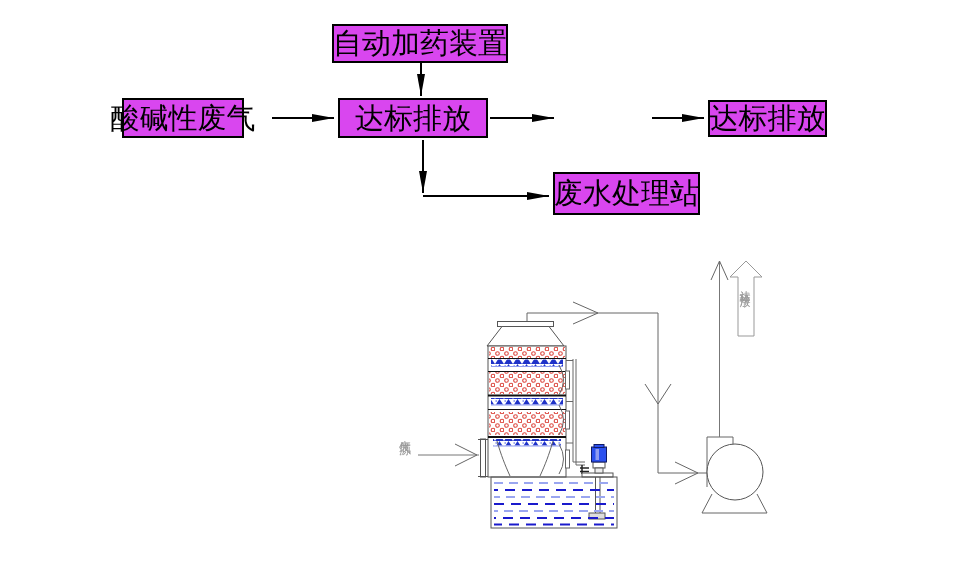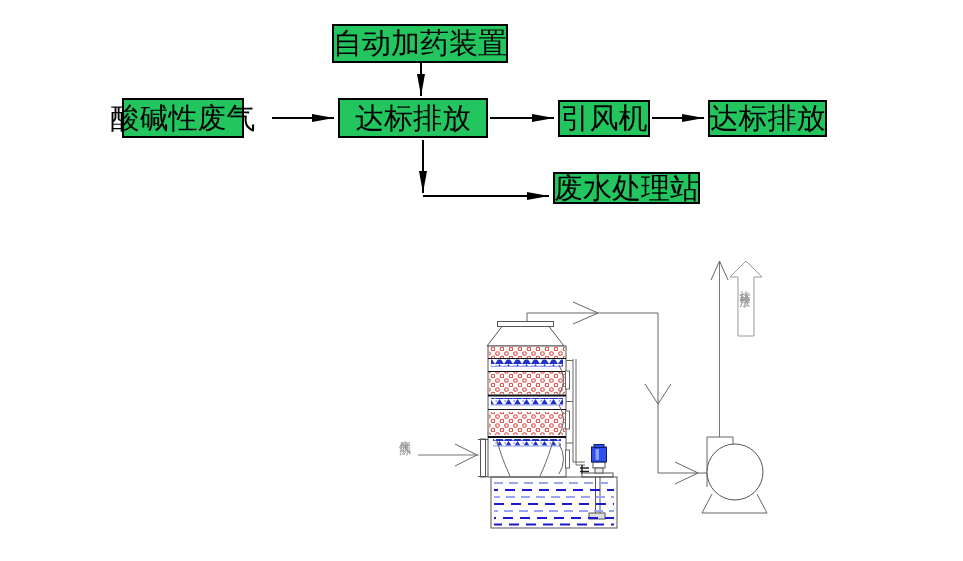--- a/index.html
+++ b/index.html
@@ -1,43 +1,42 @@
 <!DOCTYPE html>
 <html><head>
 <meta charset="utf-8">
 <style>
   html,body{margin:0;padding:0;background:#fff;}
   .stage{
     position:relative;width:963px;height:561px;background:#ffffff;overflow:hidden;
     font-family:"DejaVu Serif", serif;
   }
   .fc-box{
-    position:absolute;box-sizing:border-box;border:2px solid #000;background:#22c55e;
+    position:absolute;box-sizing:border-box;border:2px solid #000;background:#d946ef;
     display:flex;align-items:center;justify-content:center;
     font-size:29px;color:#000;white-space:nowrap;line-height:1;
     font-family:"DejaVu Serif", serif;
   }
   .v-label{
     position:absolute;writing-mode:vertical-lr;text-orientation:upright;
     color:#999;font-family:"DejaVu Serif", serif;line-height:1;
   }
   svg{position:absolute;left:0;top:0;}
   .thin{stroke:#666;stroke-width:1;fill:none;}
 </style>
 </head>
 <body>
 
 <div class="stage">
 
   <div class="fc-box" style="left:332px;top:24px;width:176px;height:39px;">自动加药装置</div>
   <div class="fc-box" style="left:122px;top:98px;width:122px;height:40px;">酸碱性废气</div>
   <div class="fc-box" style="left:338px;top:98px;width:150px;height:40px;">达标排放</div>
-  <div class="fc-box" style="left:558px;top:100px;width:92px;height:37px;">引风机</div>
   <div class="fc-box" style="left:708px;top:100px;width:119px;height:37px;">达标排放</div>
-  <div class="fc-box" style="left:553px;top:172px;width:147px;height:32px;">废水处理站</div>
+  <div class="fc-box" style="left:553px;top:172px;width:147px;height:43px;">废水处理站</div>
 
   <svg width="963" height="561" viewBox="0 0 963 561">
     <defs>
       <marker id="solidArrow" viewBox="0 0 22 10" refX="22" refY="5" markerWidth="22" markerHeight="10" markerUnits="userSpaceOnUse" orient="auto">
         <path d="M0,1 L22,5 L0,9 Z" fill="#000"></path>
       </marker>
       <pattern id="packing" width="9" height="9" patternUnits="userSpaceOnUse">
         <circle cx="2.5" cy="2.5" r="1.8" fill="none" stroke-width="1.1" stroke="#dd4b43"></circle>
         <circle cx="7" cy="7" r="1.8" fill="none" stroke-width="1.1" stroke="#dd4b43"></circle>
       </pattern>

